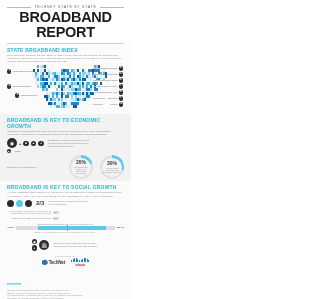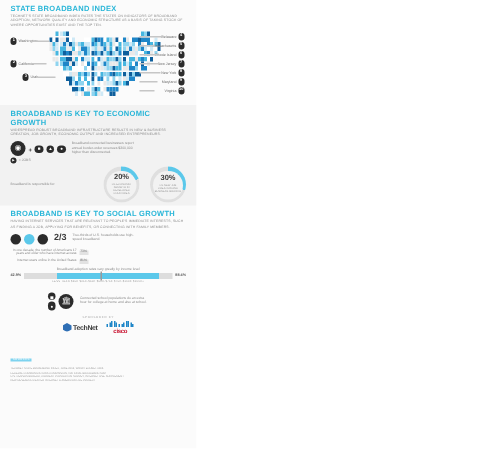--- a/index.html
+++ b/index.html
@@ -100,20 +100,29 @@
   .srcbox{margin-top:4px;padding:0 7px 4px 7px;}
   .srclabel{display:inline-block;background:#7ed3ef;color:#ffffff;font-size:1.9px;
             padding:.4px 1.5px;letter-spacing:.3px;}
   .srcline{font-size:1.8px;line-height:2.6px;color:#a2a2a2;word-break:break-all;}
 </style>
 </head>
 <body>
 
 <div class="page">
 
+  <div class="hdr">
+    <div class="kicker">
+      <span class="ln"></span>
+      <span class="kt">TECHNET STATE BY STATE</span>
+      <span class="ln"></span>
+    </div>
+    <div class="bigtitle">BROADBAND REPORT</div>
+    <div class="hdr-rule"></div>
+  </div>
 
   <div class="band">
     <div class="sec-title">STATE BROADBAND INDEX</div>
     <div class="sec-sub">TECHNET'S STATE BROADBAND INDEX RATES THE STATES ON INDICATORS OF BROADBAND ADOPTION, NETWORK QUALITY AND ECONOMIC STRUCTURE AS A BASIS OF TAKING STOCK OF WHERE OPPORTUNITIES EXIST AND THE TOP TEN.</div>
 
     <div class="mapwrap">
       <div class="mosaic" id="mosaic">
           <span class="px" style="left: 8.4px; top: 0px; width: 2px; height: 3px; background: rgb(70, 182, 224);"></span>
           <span class="px" style="left: 10.5px; top: 0px; width: 2px; height: 3px; background: rgb(207, 233, 246);"></span>
           <span class="px" style="left: 12.6px; top: 0px; width: 2px; height: 3px; background: rgb(143, 212, 239);"></span>

